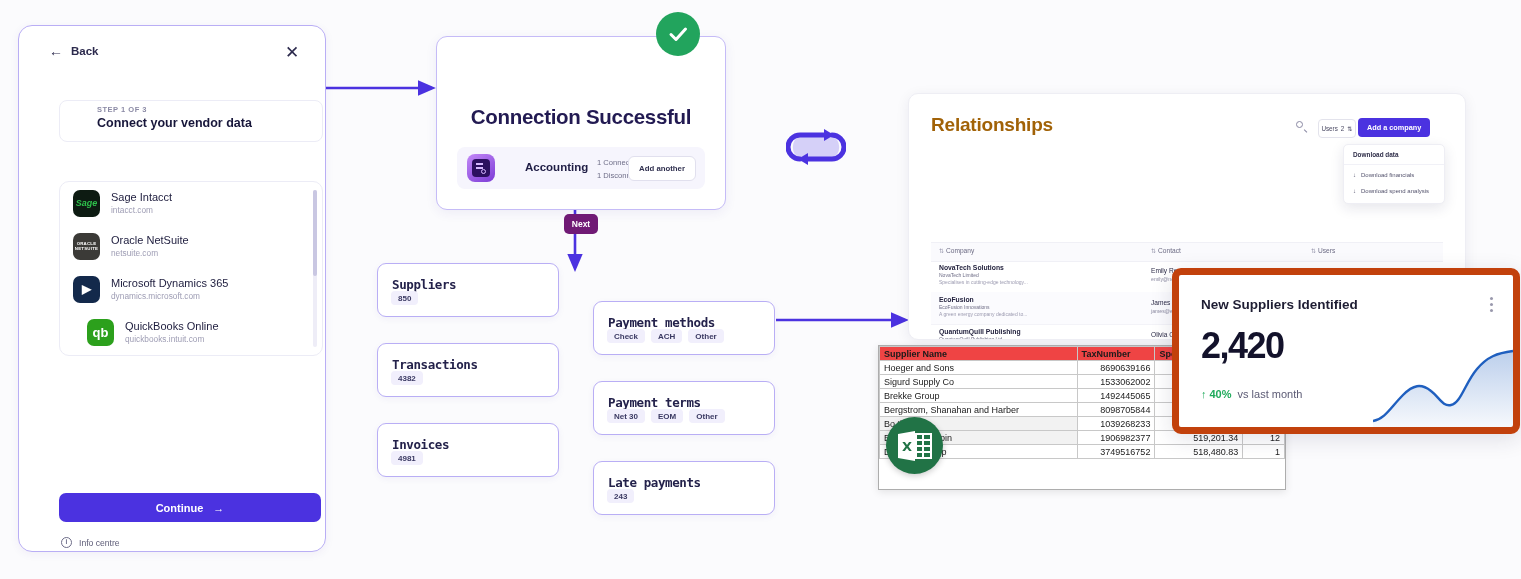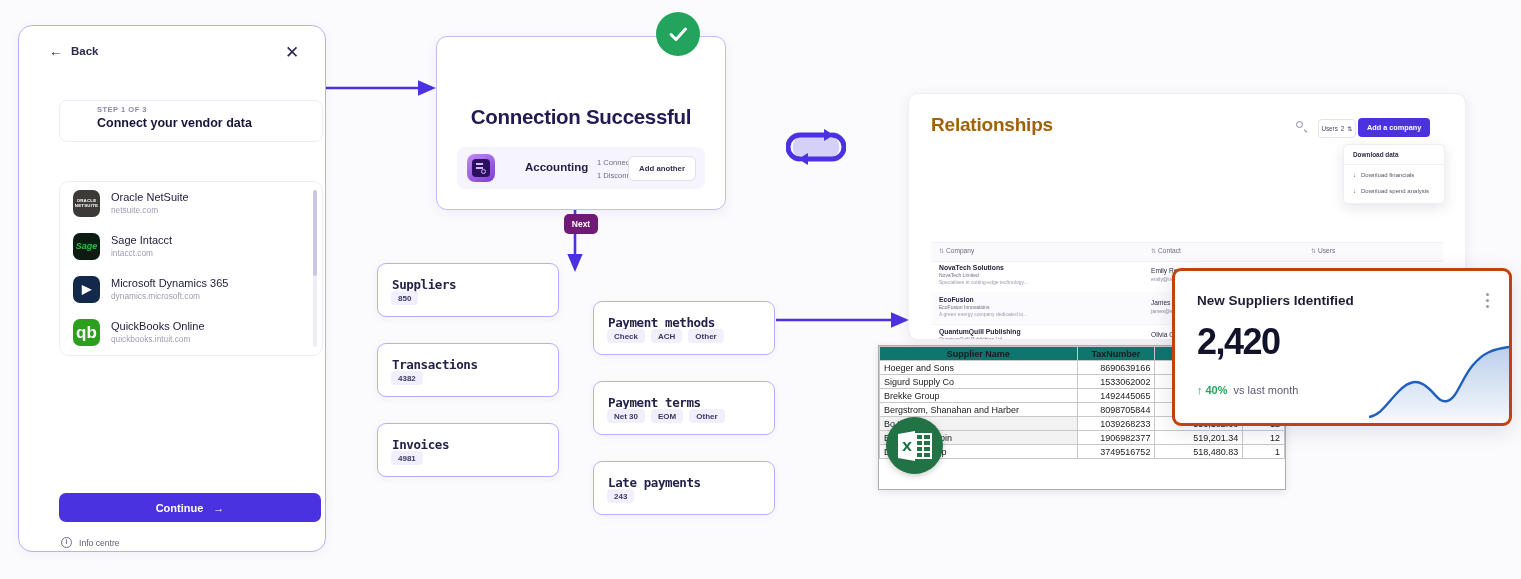--- a/index.html
+++ b/index.html
@@ -130,29 +130,29 @@
     box-shadow:0 4px 14px rgba(30,30,70,.11);}
   #dl-head{position:absolute;left:9px;top:6px;font-size:6.4px;font-weight:700;color:#2e2d48;}
   #dl-sep{position:absolute;left:0;right:0;top:19px;height:1px;background:#f1f1f7;}
   .dl-item{position:absolute;left:9px;display:flex;align-items:center;gap:5px;font-size:6px;color:#54536d;cursor:pointer;}
 
   
   #sheet{left:878px;top:345px;width:406px;height:143px;background:#fff;border:1px solid #adadad;
     box-shadow:0 2px 8px rgba(0,0,0,.10);overflow:hidden;}
   #sheet table{border-collapse:collapse;width:100%;font-size:9px;color:#1a1a1a;}
   #sheet th,#sheet td{border:1px solid #c8c8c8;padding:1px 4px;height:14px;box-sizing:border-box;white-space:nowrap;}
-  #sheet th{font-weight:700;text-align:center;background:#0f766e;}
+  #sheet th{font-weight:700;text-align:left;background:#ef4444;}
   #sheet td.num{text-align:right;}
   #sheet .shaded{background:#f2f2f2;}
   #excel-badge{left:886px;top:417px;width:57px;height:57px;border-radius:50%;background:#217346;
     display:flex;align-items:center;justify-content:center;box-shadow:0 2px 6px rgba(0,0,0,.2);}
 
   
   #kpi-card{left:1172px;top:268px;width:334px;height:152px;background:#fff;border-radius:9px;
-    box-shadow:0 5px 22px rgba(30,30,70,.13);border:3px solid #c2410c;overflow:hidden;}
+    box-shadow:0 5px 22px rgba(30,30,70,.13);border:7px solid #c2410c;overflow:hidden;}
   #kpi-title{position:absolute;left:22px;top:22px;font-size:13.5px;font-weight:700;color:#1e1d33;}
   #kpi-kebab{position:absolute;right:20px;top:22px;width:3px;cursor:pointer;}
   #kpi-kebab i{display:block;width:3px;height:3px;border-radius:50%;background:#9a99ad;margin-bottom:3px;}
   #kpi-value{position:absolute;left:22px;top:50px;font-size:36px;font-weight:700;letter-spacing:-1.5px;color:#13122b;}
   #kpi-delta{position:absolute;left:22px;top:113px;display:flex;align-items:center;gap:6px;font-size:11px;}
   #kpi-delta .up{color:#1faa5b;font-weight:700;display:flex;align-items:center;gap:3px;}
   #kpi-delta .vs{color:#5c5b75;}
   #kpi-spark{position:absolute;right:0;bottom:0;width:140px;height:80px;}
 
   
@@ -184,48 +184,48 @@
     </div>
 
     <div id="erp-step-card">
       <div id="erp-step-label">STEP 1 OF 3</div>
       <div id="erp-step-title">Connect your vendor data</div>
     </div>
 
 
     <div id="erp-list">
       <div class="erp-item">
+        <div class="erp-logo" style="background:#0d1b12;color:#2ec04b;font-size:9px;font-style:italic;">
+          <span>Sage</span>
+        </div>
+        <div>
+          <div class="erp-name">Sage Intacct</div>
+          <div class="erp-url">intacct.com</div>
+        </div>
+      </div>
+      <div class="erp-item">
         <div class="erp-logo" style="background:#3b3a37;color:#fff;font-size:4.4px;letter-spacing:.2px;">
           <span>ORACLE NETSUITE</span>
         </div>
         <div>
           <div class="erp-name">Oracle NetSuite</div>
           <div class="erp-url">netsuite.com</div>
         </div>
       </div>
       <div class="erp-item">
-        <div class="erp-logo" style="background:#0d1b12;color:#2ec04b;font-size:9px;font-style:italic;">
-          <span>Sage</span>
-        </div>
-        <div>
-          <div class="erp-name">Sage Intacct</div>
-          <div class="erp-url">intacct.com</div>
-        </div>
-      </div>
-      <div class="erp-item">
         <div class="erp-logo" style="background:#13294b;color:#fff;font-size:12px;">
           <span>▶</span>
         </div>
         <div>
           <div class="erp-name">Microsoft Dynamics 365</div>
           <div class="erp-url">dynamics.microsoft.com</div>
         </div>
       </div>
       <div class="erp-item">
-        <div class="erp-logo" style="background:#2ca01c;color:#fff;font-size:17px;font-weight:700;">
+        <div class="erp-logo" style="background:#2ca01c;color:#fff;font-size:13px;font-weight:700;margin-left:14px;">
           <span>qb</span>
         </div>
         <div>
           <div class="erp-name">QuickBooks Online</div>
           <div class="erp-url">quickbooks.intuit.com</div>
         </div>
       </div>
       <div id="erp-scroll">
         <div id="erp-scroll-thumb"></div>
       </div>

